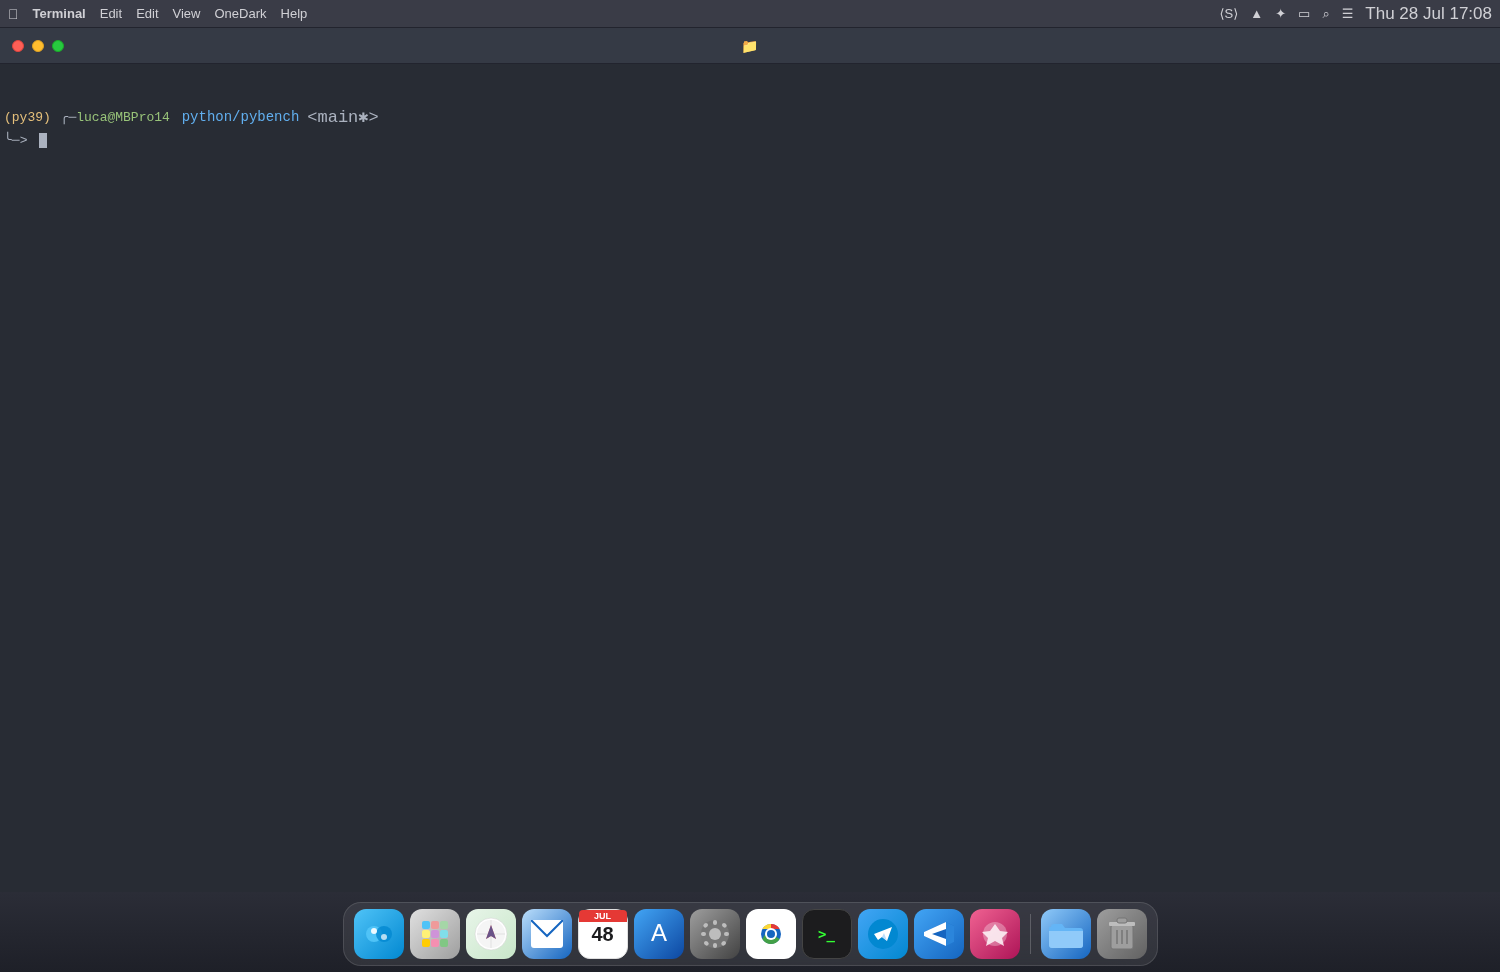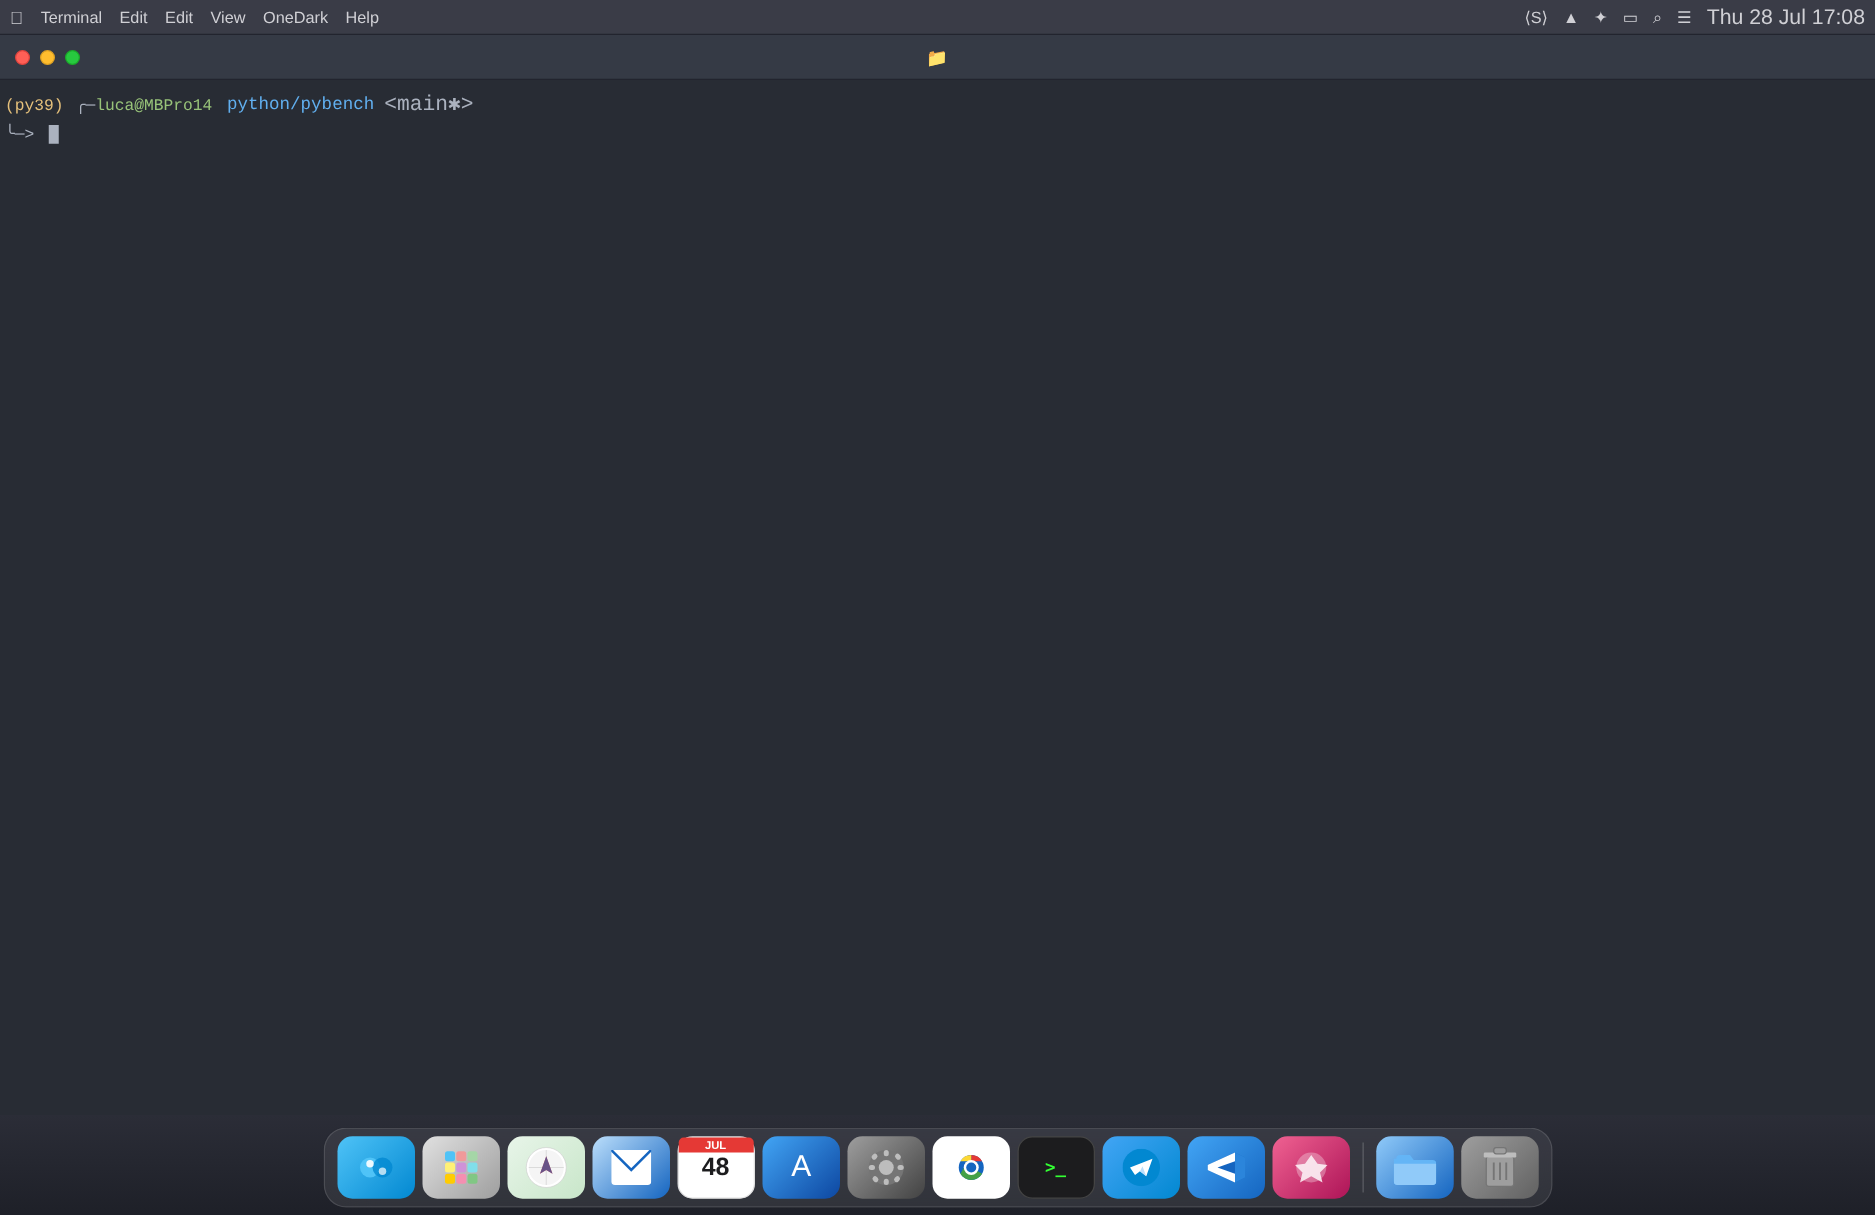--- a/index.html
+++ b/index.html
@@ -43,21 +43,21 @@
     }
 
     .menu-item {
       font-size: 13px;
       color: #d0d0d5;
       cursor: pointer;
       white-space: nowrap;
     }
 
     .menu-item.bold {
-      font-weight: 400;
+      font-weight: 700;
     }
 
     .menubar-right {
       margin-left: auto;
       display: flex;
       align-items: center;
       gap: 12px;
     }
 
     .status-icon {
@@ -137,20 +137,21 @@
 
     
     .terminal-content {
       flex: 1;
       padding: 8px 4px;
       font-family: 'SF Mono', 'Menlo', 'Monaco', 'Courier New', monospace;
       font-size: 13px;
       line-height: 1.5;
       color: #abb2bf;
       overflow: hidden;
+      margin-top: 33px;
     }
 
     .prompt-line {
       display: flex;
       align-items: flex-start;
       flex-direction: column;
     }
 
     .prompt-row1 {
       display: flex;
@@ -221,21 +222,21 @@
       align-items: flex-end;
       background: rgba(255,255,255,0.08);
       border: 1px solid rgba(255,255,255,0.12);
       border-radius: 18px;
       padding: 6px 10px;
       gap: 6px;
       backdrop-filter: blur(20px);
     }
 
     .dock-item {
-      width: 62px;
+      width: 50px;
       height: 50px;
       border-radius: 12px;
       cursor: pointer;
       display: flex;
       align-items: center;
       justify-content: center;
       font-size: 26px;
       position: relative;
       transition: transform 0.1s;
     }

